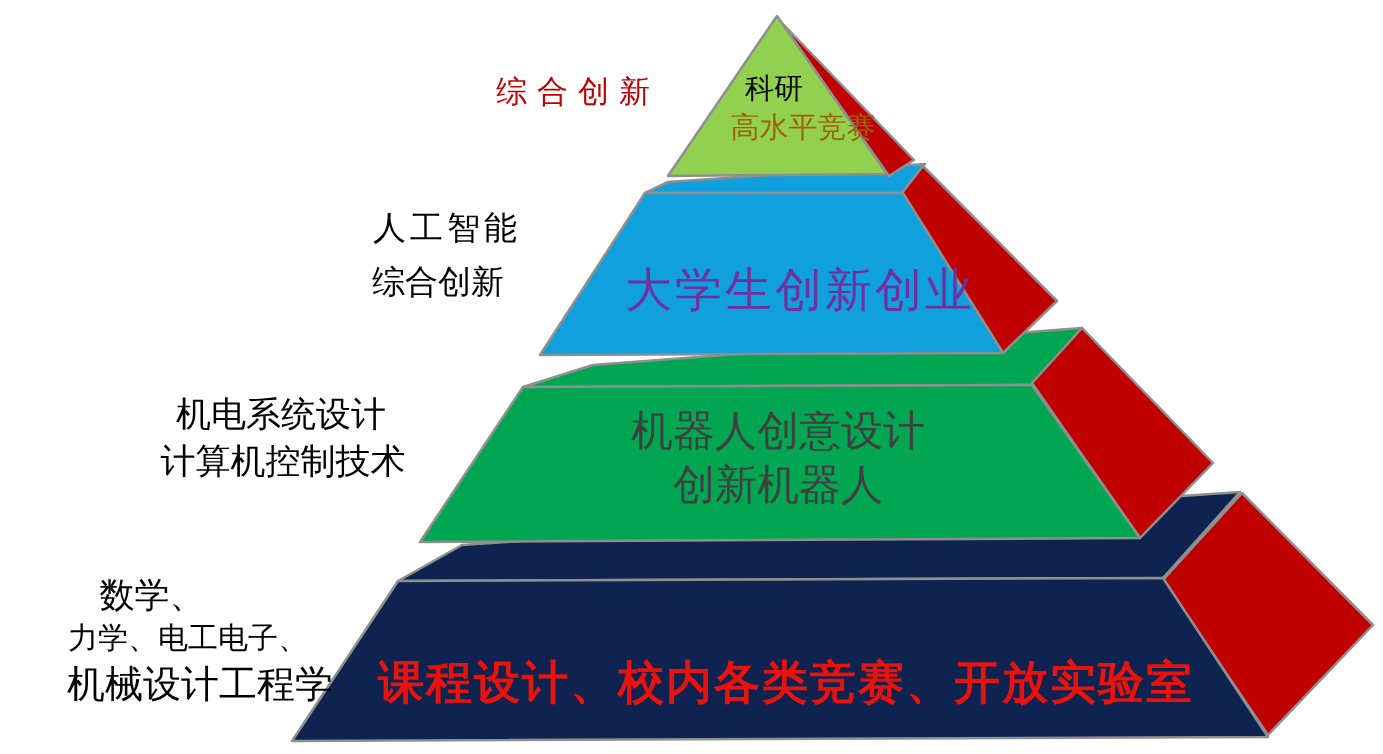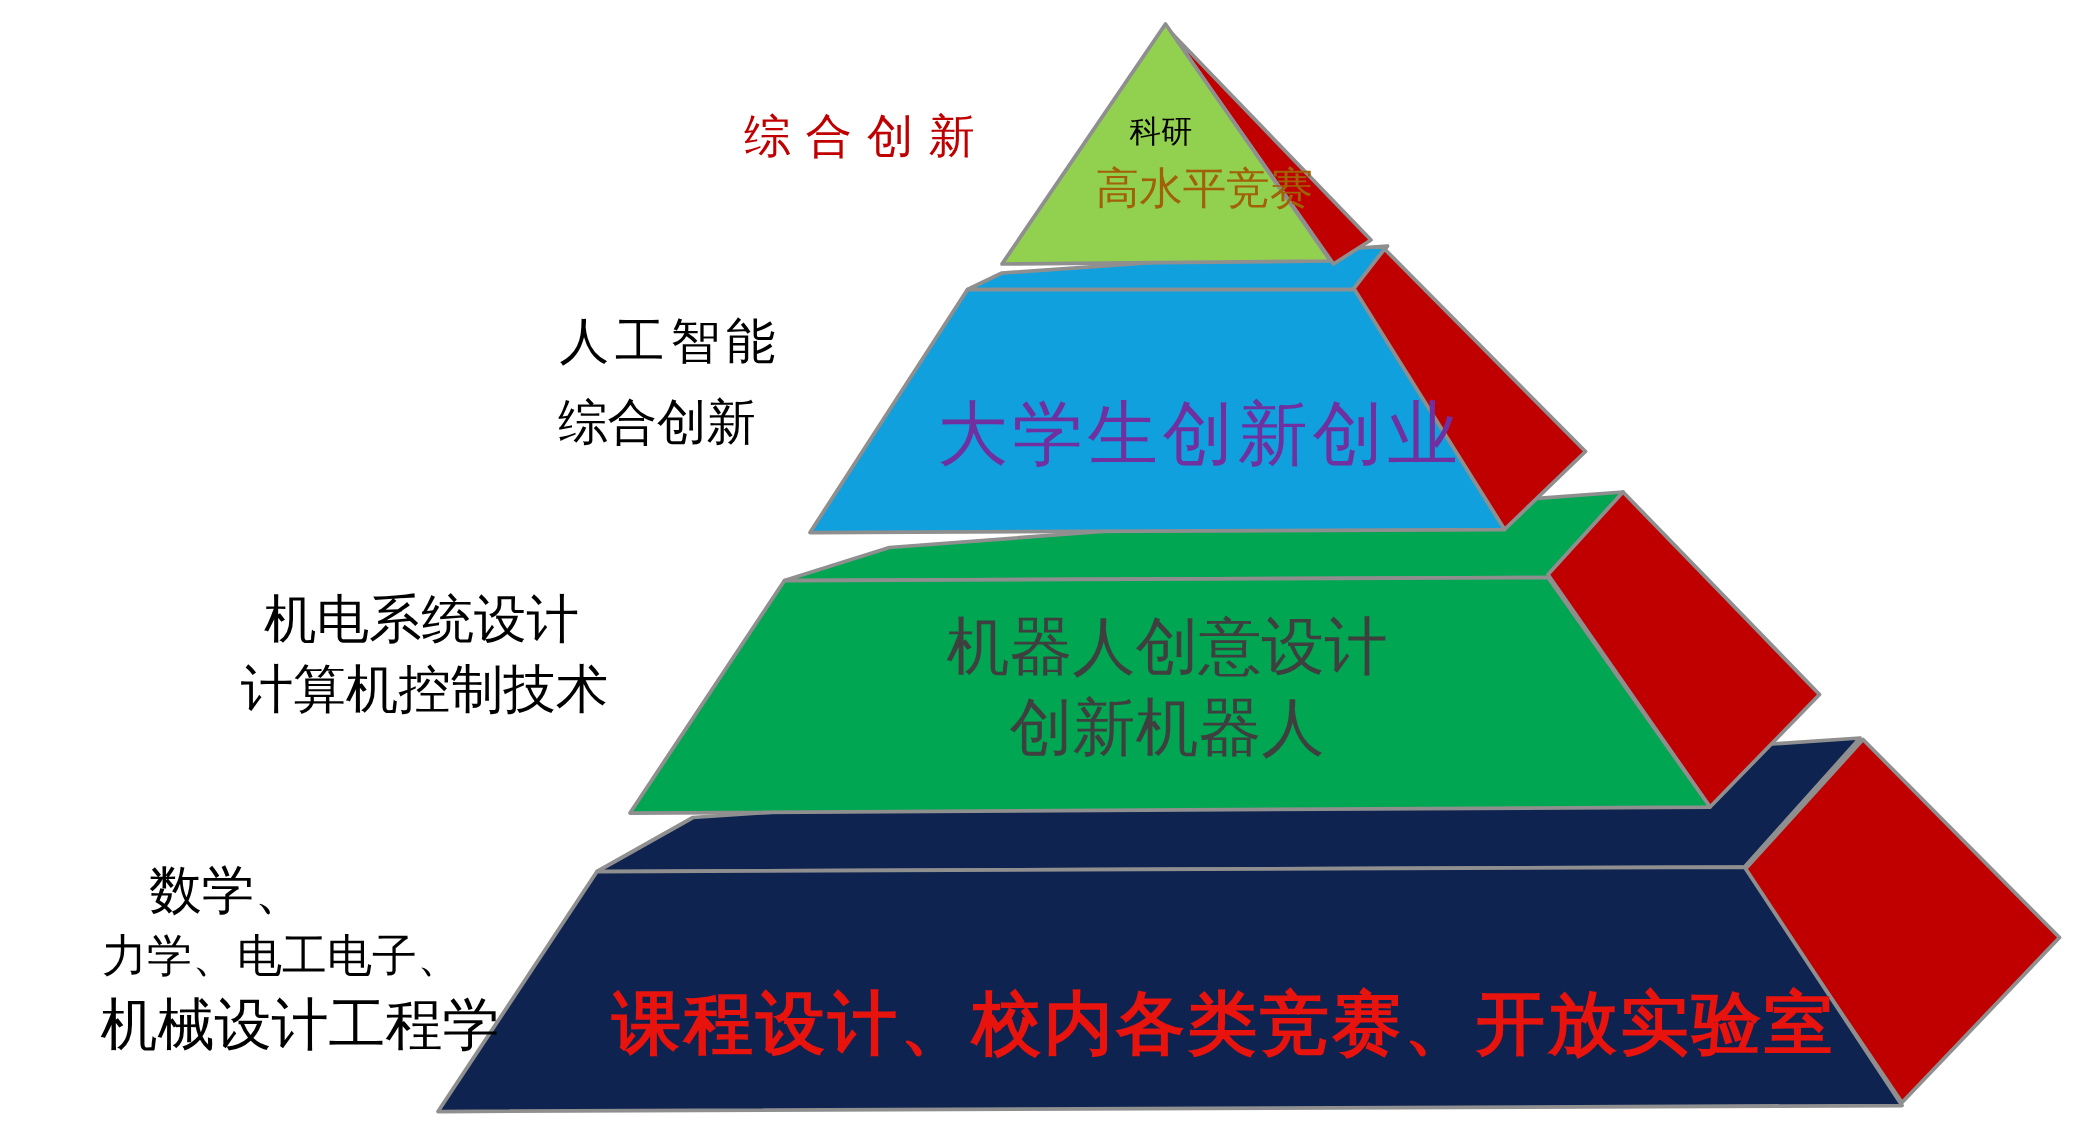--- a/index.html
+++ b/index.html
@@ -56,30 +56,30 @@
       <polygon points="645,193 903,193 1003,353 540,355" stroke="#8f8f8f" stroke-width="2.5" fill="#0fa0dd"></polygon>
     </g>
 
     <g>
       <polygon points="781,22 914,160 889,176" stroke="#8f8f8f" stroke-width="2.5" fill="#c00000"></polygon>
       <polygon points="777,16 887,174 668,176" stroke="#8f8f8f" stroke-width="2.5" fill="#92d050"></polygon>
     </g>
   </svg>
 
   <div class="label" style="left: 578px; top: 91px; font-size: 31px; letter-spacing: 10px; color: rgb(192, 0, 0);">综合创新</div>
-  <div class="label" style="left: 774px; top: 88px; font-size: 21px; color: rgb(0, 0, 0);">科研</div>
+  <div class="label" style="left: 774px; top: 88px; font-size: 29px; color: rgb(0, 0, 0);">科研</div>
   <div class="label" style="left: 803px; top: 127px; font-size: 29px; color: #a16207;">高水平竞赛</div>
 
   <div class="label" style="left: 447px; top: 227px; font-size: 33px; letter-spacing: 4px; color: rgb(0, 0, 0);">人工智能</div>
   <div class="label" style="left: 438px; top: 281px; font-size: 33px; color: rgb(0, 0, 0);">综合创新</div>
   <div class="label" style="left: 800px; top: 289px; font-size: 47px; letter-spacing: 3px; color: rgb(112, 48, 160);">大学生创新创业</div>
 
   <div class="label" style="left: 281px; top: 413px; font-size: 35px; color: rgb(0, 0, 0);">机电系统设计</div>
   <div class="label" style="left: 283px; top: 460px; font-size: 35px; color: rgb(0, 0, 0);">计算机控制技术</div>
   <div class="label" style="left: 778px; top: 431px; font-size: 42px; color: rgb(63, 63, 63);">机器人创意设计</div>
   <div class="label" style="left: 778px; top: 485px; font-size: 42px; color: rgb(63, 63, 63);">创新机器人</div>
 
   <div class="label" style="left: 152px; top: 594px; font-size: 35px; color: rgb(0, 0, 0);">数学、</div>
   <div class="label" style="left: 188px; top: 638px; font-size: 30px; color: rgb(0, 0, 0);">力学、电工电子、</div>
   <div class="label" style="left: 200px; top: 684px; font-size: 38px; color: rgb(0, 0, 0);">机械设计工程学</div>
-  <div class="label" style="left: 786px; top: 682px; font-size: 46px; font-weight: bold; letter-spacing: 2px; color: rgb(232, 19, 12); margin-left: 30px;">课程设计、校内各类竞赛、开放实验室</div>
+  <div class="label" style="left: 786px; top: 682px; font-size: 46px; font-weight: bold; letter-spacing: 2px; color: rgb(232, 19, 12);">课程设计、校内各类竞赛、开放实验室</div>
 
 </div>
 
 </body></html>

